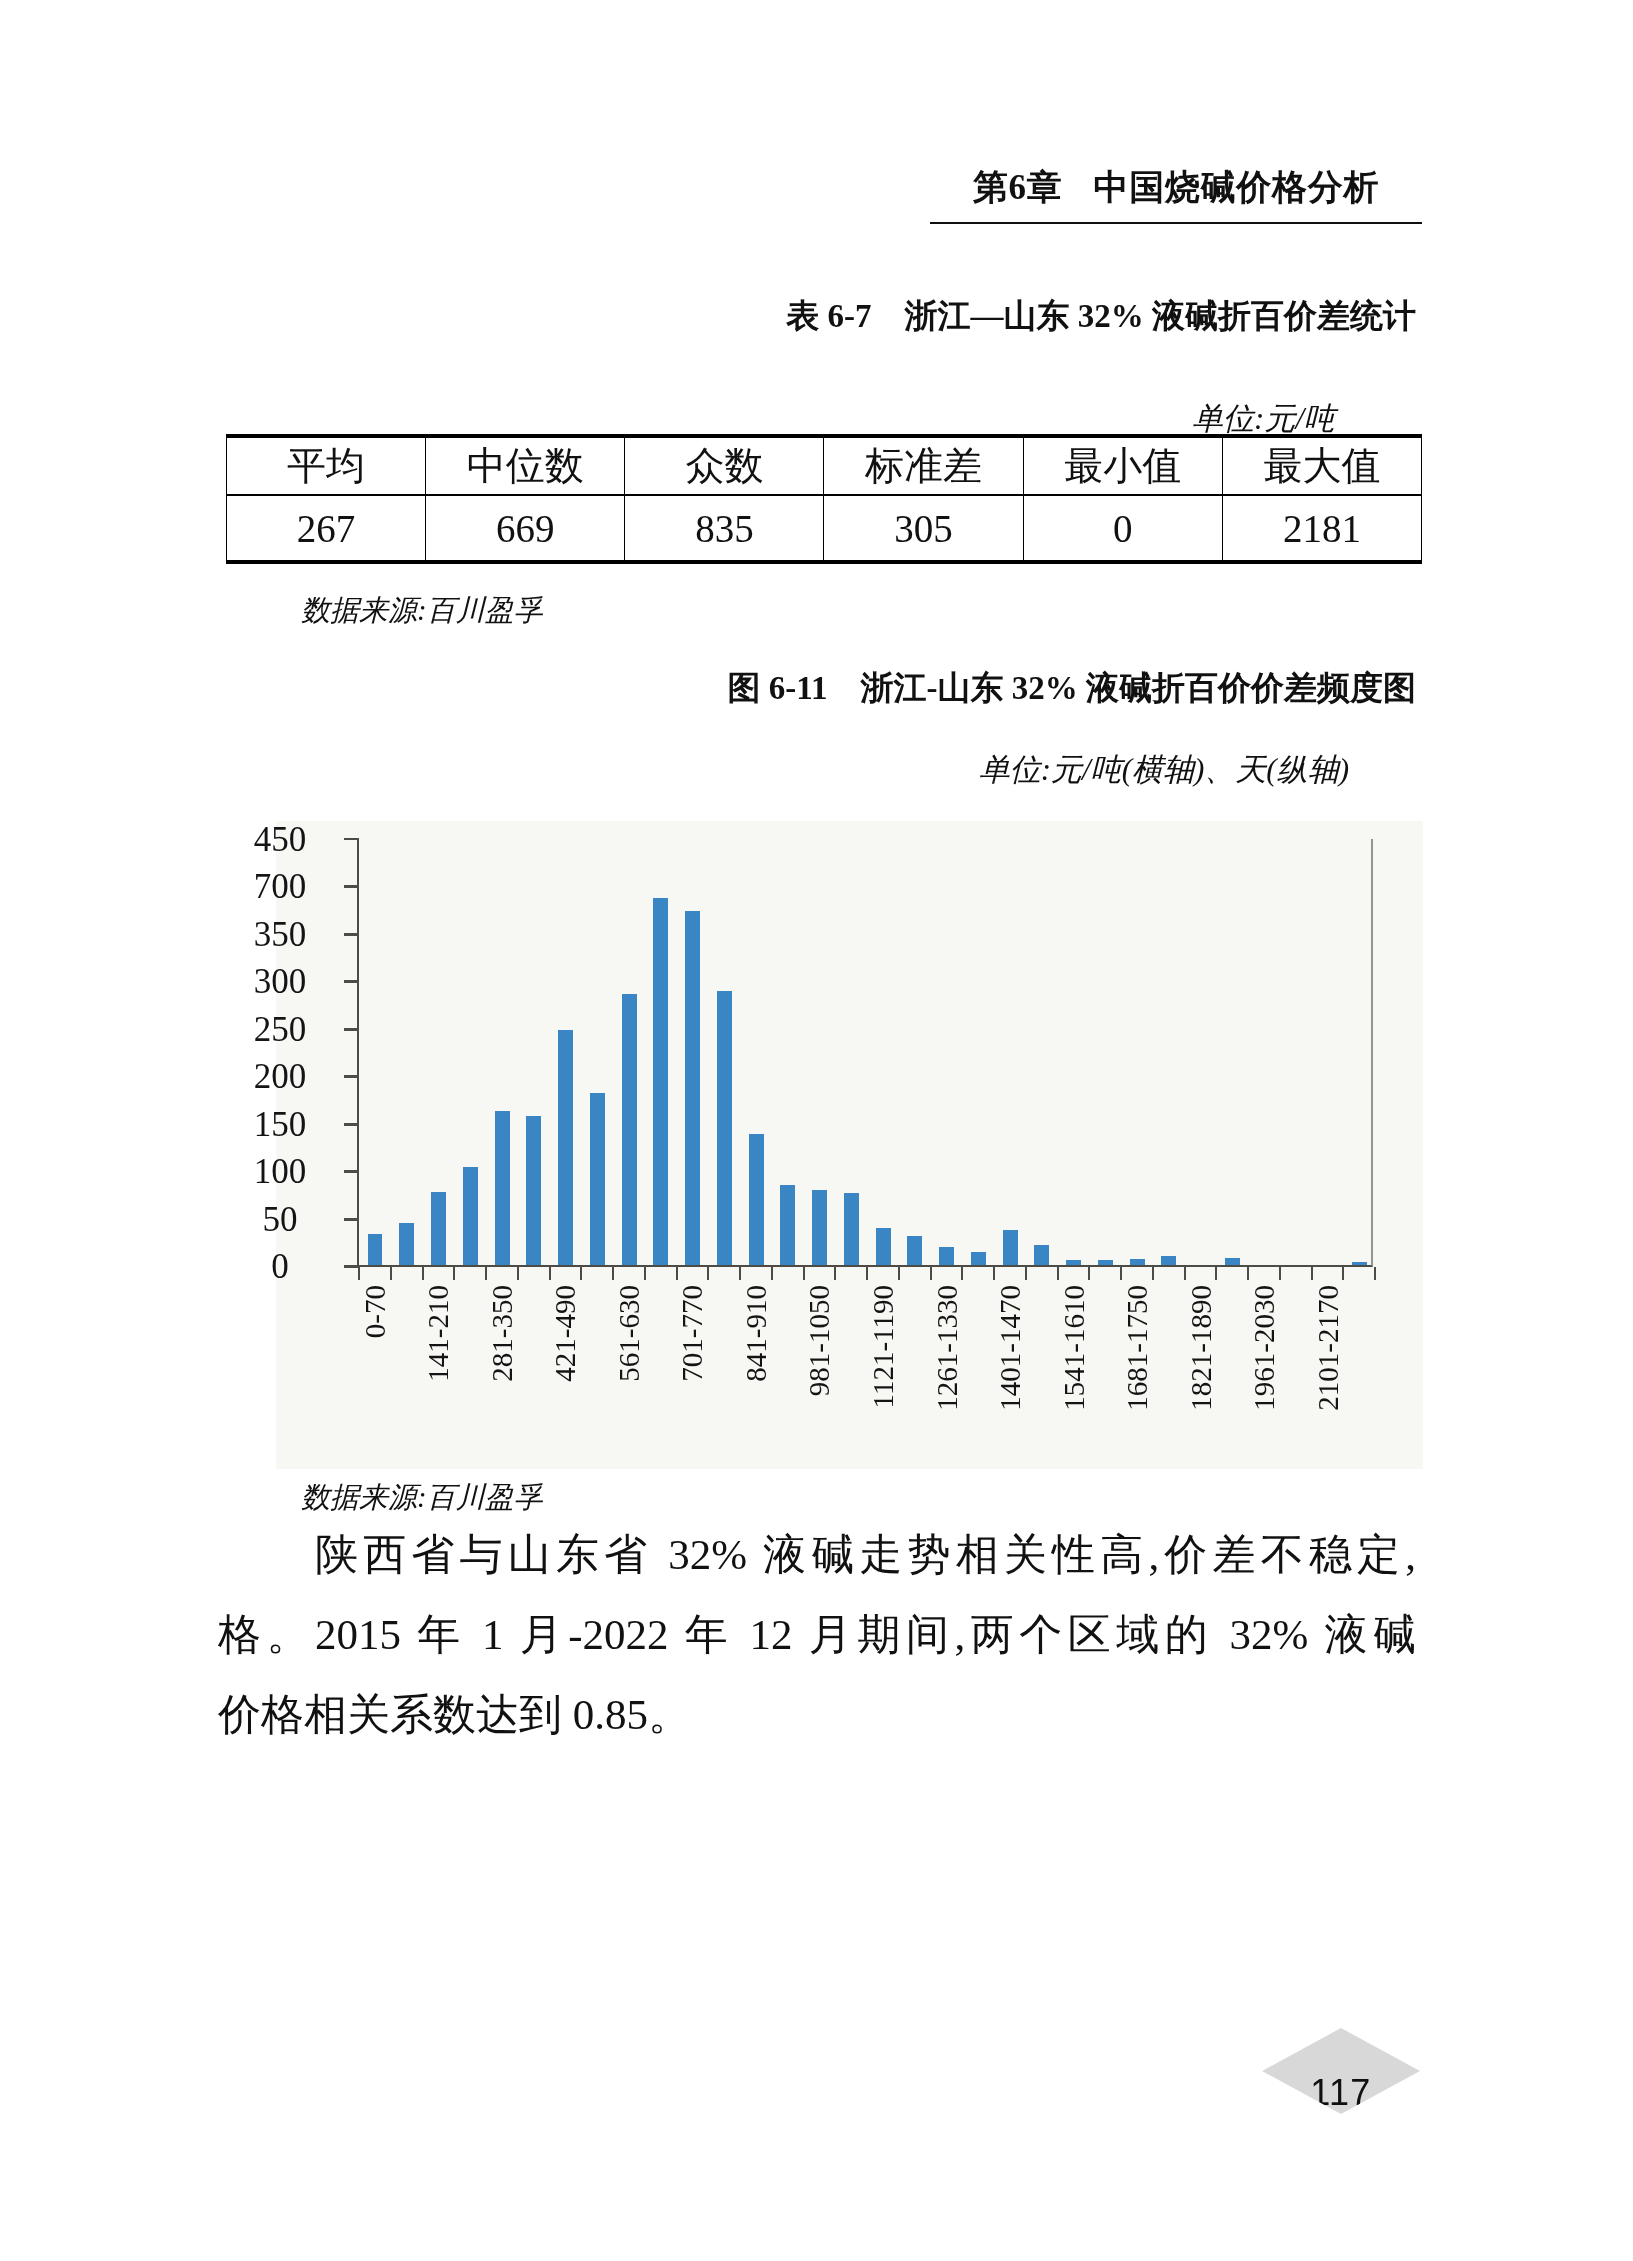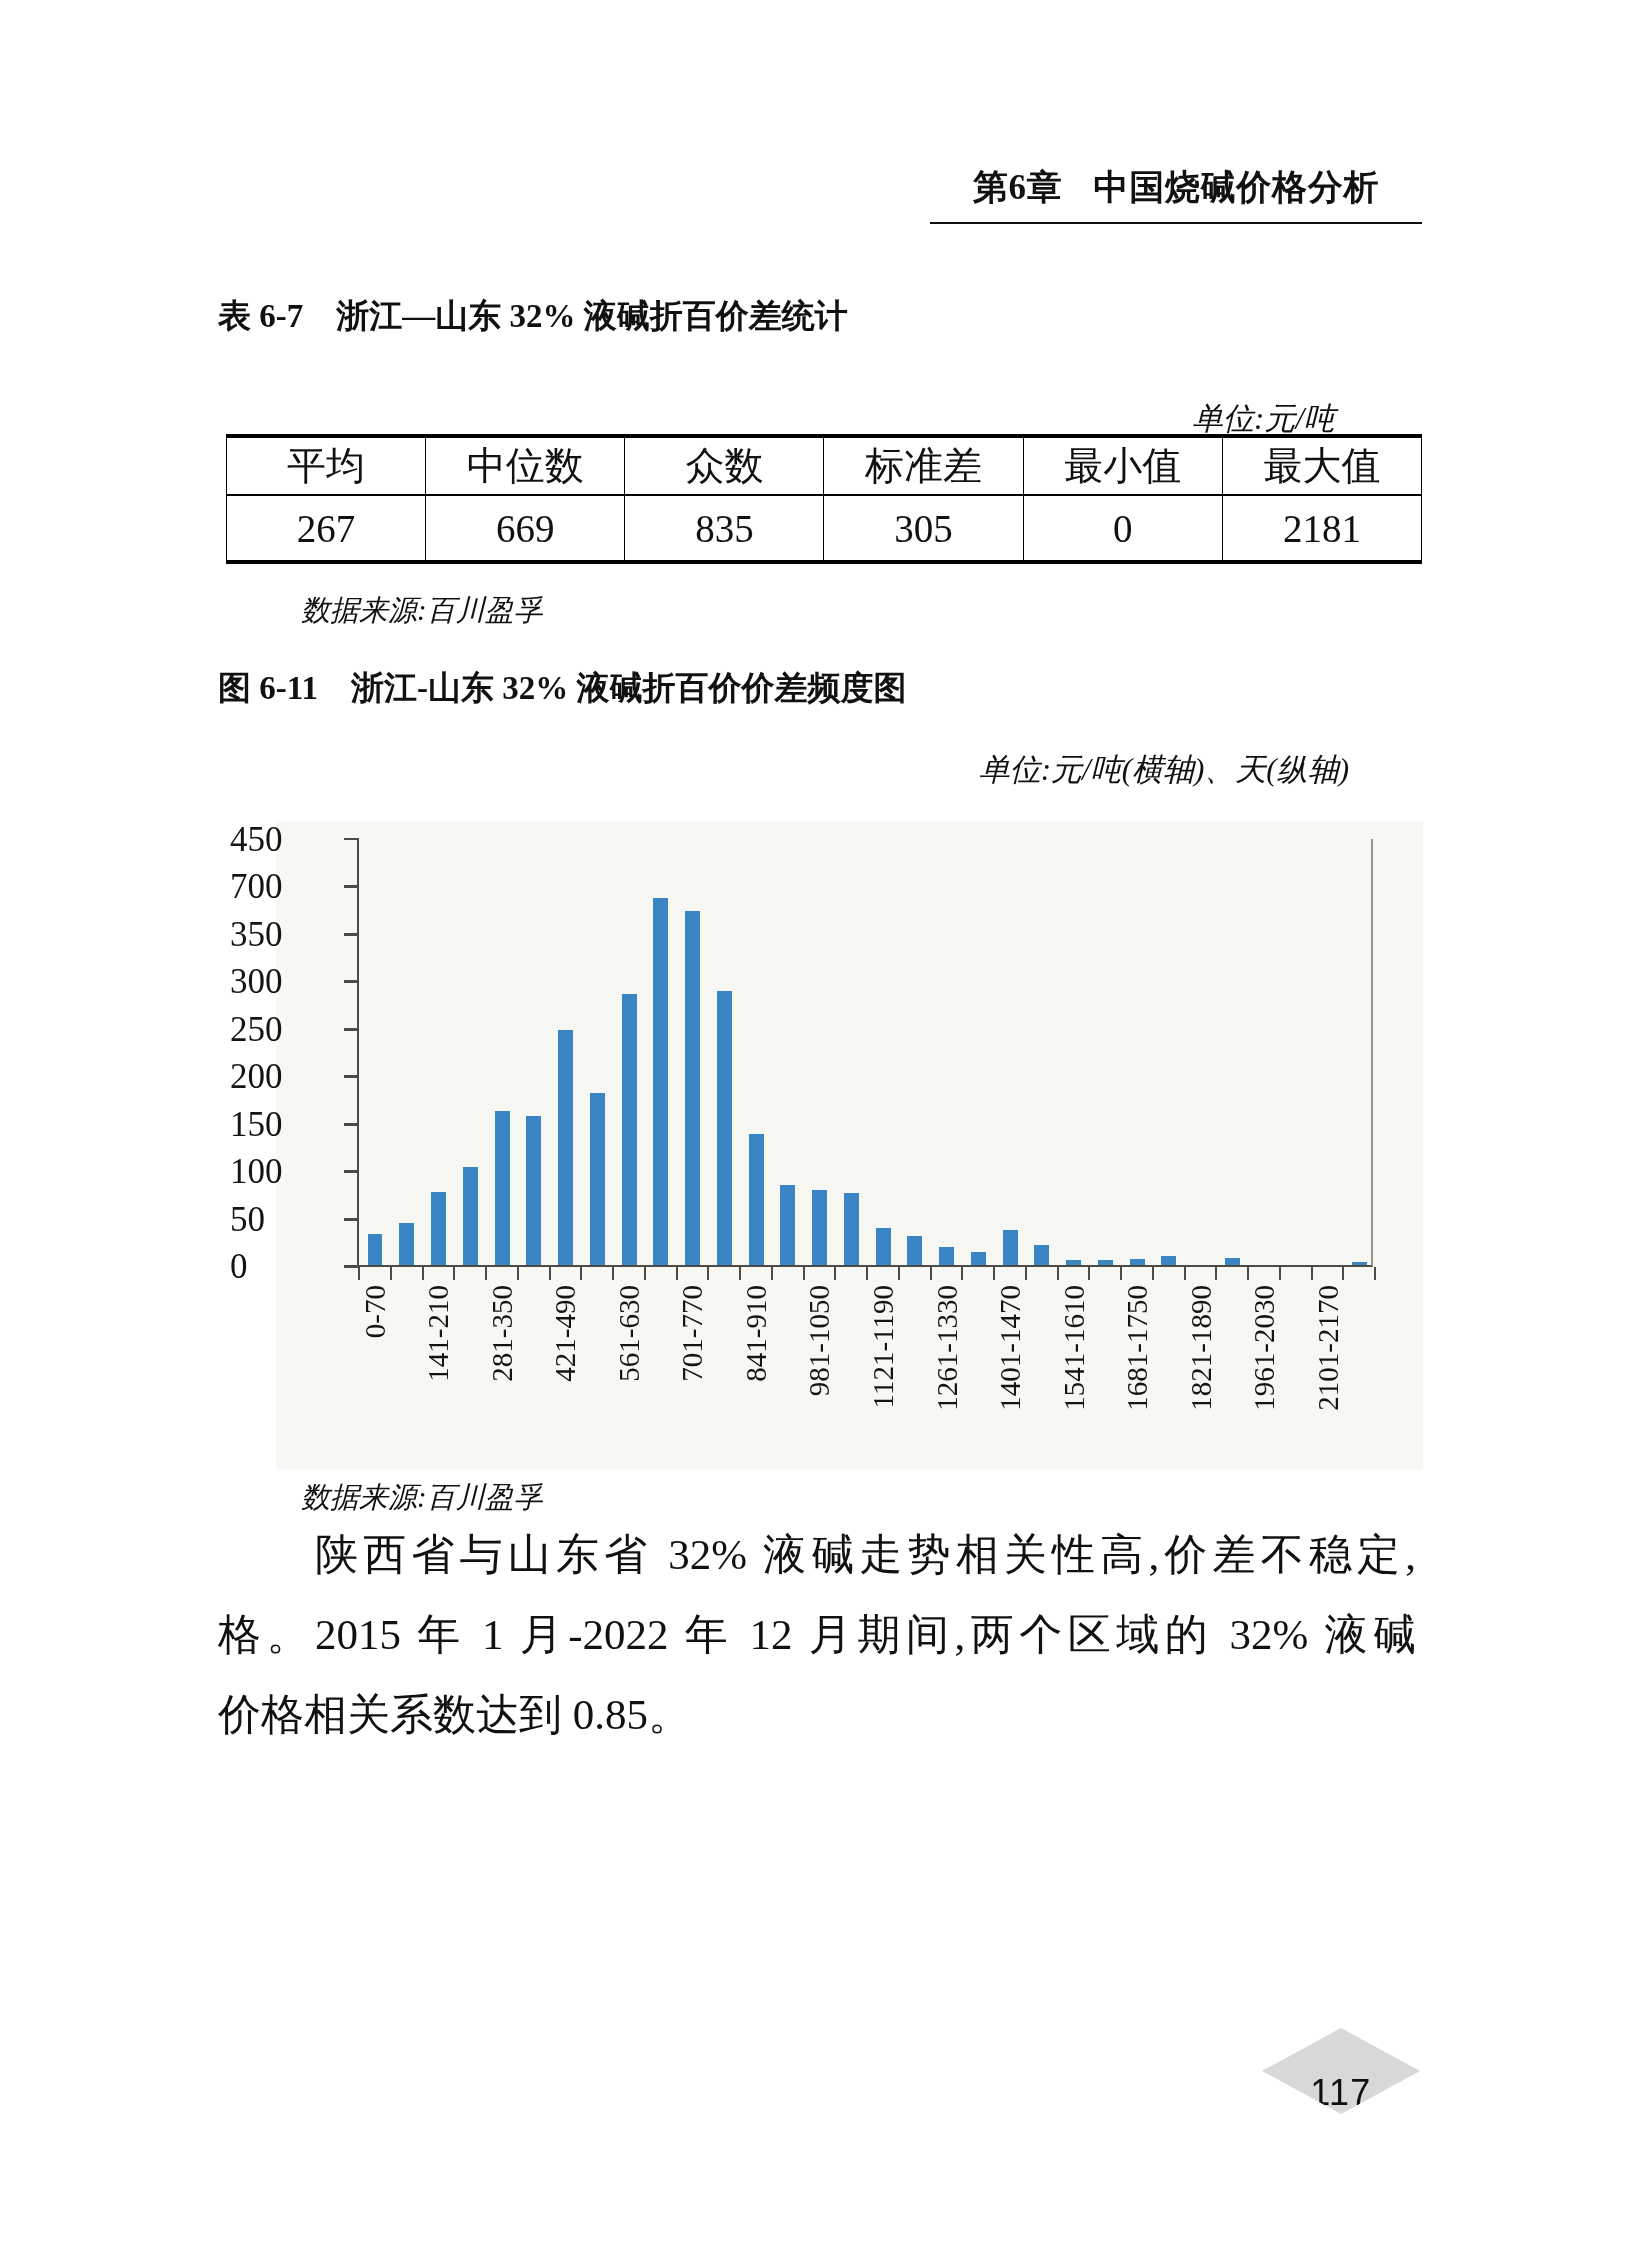--- a/index.html
+++ b/index.html
@@ -13,21 +13,21 @@
   
   .running-head {
     left:930px; top:164px; width:492px; text-align:center;
     font-size:35px; font-weight:bold; letter-spacing:0.7px;
     padding-bottom:10.6px; border-bottom:2.7px solid #101010; white-space:nowrap;
   }
   .running-head .gap { display:inline-block; width:31px; }
 
   
   .table-caption, .fig-caption {
-    left:218px; width:1198px; text-align:left;
+    left:218px; width:1198px; text-align:right;
     font-size:33px; font-weight:bold; white-space:nowrap;
   }
   .table-caption { top:294px; }
   .fig-caption   { top:666px; }
   .unit-line {
     left:218px; text-align:right; font-size:31px; font-style:italic; white-space:nowrap;
   }
   .unit-1 { top:398px;  width:1117px; }
   .unit-2 { top:749px; width:1131px; }
   .source-line {
@@ -52,21 +52,21 @@
 
   
   .figure-bg { left:276px; top:821px; width:1147px; height:648px; background:#f7f7f4; }
   .chart {
     left:357px; top:839px; width:1016px; height:428px;
     border-left:2.7px solid #4d4b46; border-bottom:2.7px solid #4d4b46;
     border-right:2px solid #96948e;
   }
   .chart .bar { position:absolute; bottom:0; }
   .chart .ytick-label {
-    position:absolute; left:-129px; width:100px; text-align:left;
+    position:absolute; left:-129px; width:100px; text-align:center;
     font-size:35px; line-height:35px; color:#141414;
   }
   .chart .ytick-mark { position:absolute; left:-14.6px; width:14.6px; height:2.7px; background:#4d4b46; }
   .chart .xtick-mark { position:absolute; top:428px; width:2px; height:13.3px; background:#4d4b46; }
   .chart .xlabel {
     position:absolute; white-space:nowrap; font-size:29px; line-height:29px; color:#141414;
     transform-origin:0 0; transform:rotate(-90deg) translate(-100%,-50%);
   }
 
   

